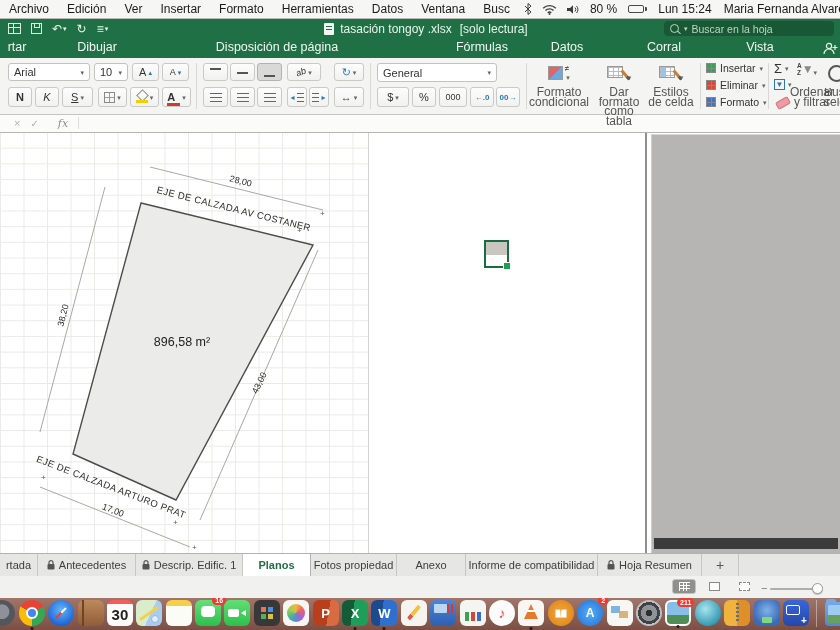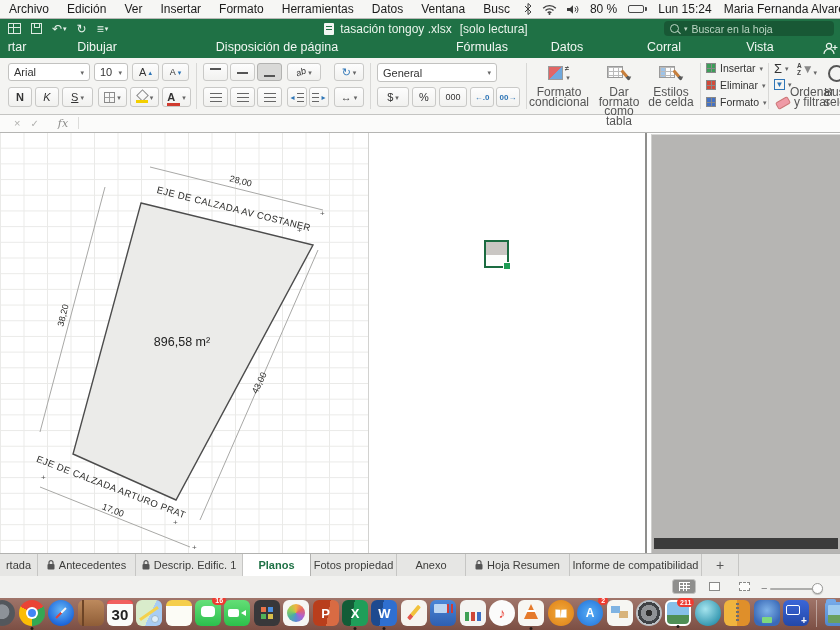--- a/index.html
+++ b/index.html
@@ -571,30 +571,30 @@
   </div>
   <div class="stab active" style="width:68px">
     <span>Planos</span>
   </div>
   <div class="stab" style="width:86px">
     <span>Fotos propiedad</span>
   </div>
   <div class="stab" style="width:69px">
     <span>Anexo</span>
   </div>
+  <div class="stab" style="width:132px">
+    <span>Informe de compatibilidad</span>
+  </div>
   <div class="stab" style="width:104px">
     <svg width="8" height="10" viewBox="0 0 8 10">
         <rect x="0.5" y="4" width="7" height="5.5" rx="1" fill="#555"></rect>
         <path d="M2 4 V2.6 a2 2 0 0 1 4 0 V4" fill="none" stroke="#555" stroke-width="1.2"></path>
       </svg>
     <span>Hoja Resumen</span>
   </div>
-  <div class="stab" style="width:132px">
-    <span>Informe de compatibilidad</span>
-  </div>
   <div class="addtab">
     <span>+</span>
   </div>
   <div style="flex:1"></div>
 </div>
 
 <div class="statusbar">
   <div class="view-btn sel" style="left:672px">
       <span class="vb-grid"></span>
     </div>

